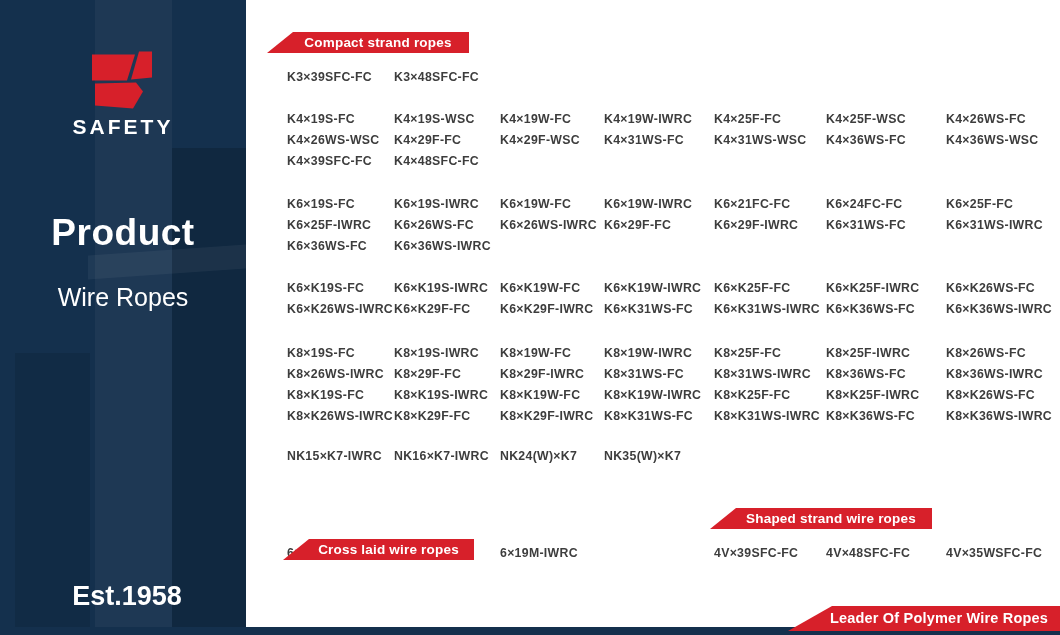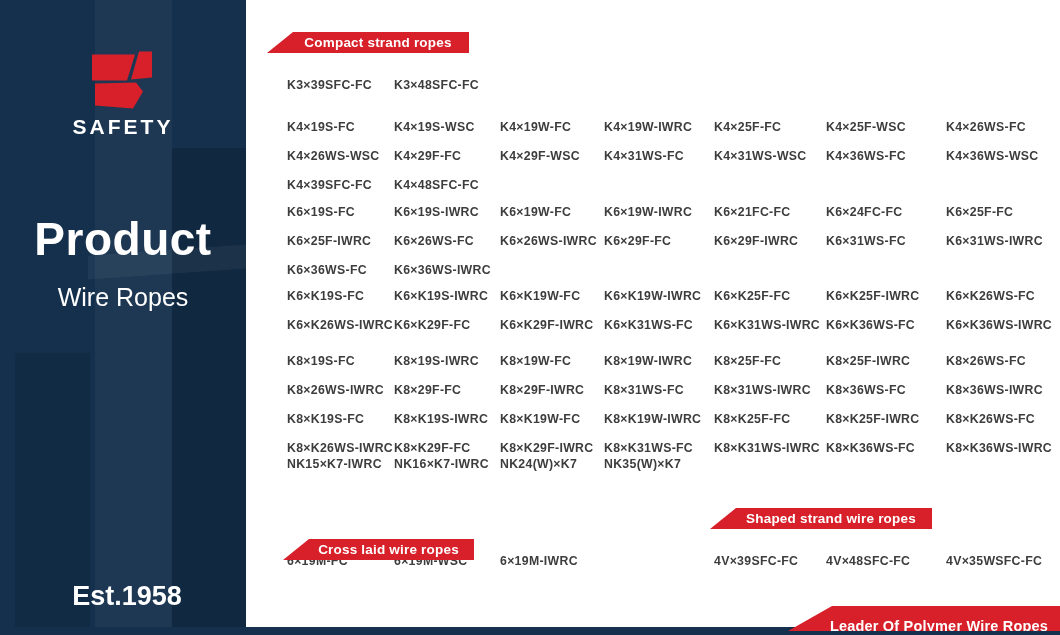--- a/index.html
+++ b/index.html
@@ -13,41 +13,41 @@
   .wm { position:absolute; }
   .wm1 { left:95px; top:0; width:77px; height:635px; background:rgba(255,255,255,0.045); }
   .wm2 { left:172px; top:148px; width:74px; height:487px; background:rgba(0,0,0,0.16); }
   .wm3 { left:15px; top:353px; width:75px; height:282px; background:rgba(0,0,0,0.10); }
   .wm4 { left:88px; top:250px; width:158px; height:24px; background:rgba(255,255,255,0.05);
          transform:skewY(-4deg); }
   .logo { position:absolute; left:92px; top:51px; width:60px; height:58px; }
   .brand { position:absolute; left:0; top:115px; width:246px; text-align:center;
            color:#ffffff; font-size:21px; font-weight:700; letter-spacing:3px; }
   .title { position:absolute; left:0; top:212px; width:246px; text-align:center;
-           color:#ffffff; font-size:46px; font-weight:800; letter-spacing:0.5px; }
+           color:#ffffff; font-size:37px; font-weight:800; letter-spacing:0.5px; }
   .subtitle { position:absolute; left:0; top:285px; width:246px; text-align:center;
               color:#ffffff; font-size:25px; font-weight:400; line-height:25.5px; }
   .est { position:absolute; left:4px; top:581px; width:246px; text-align:center;
          color:#ffffff; font-size:27px; font-weight:700; }
 
   
   .banner { position:absolute; background:#d7202a; color:#ffffff; font-weight:700;
             font-size:13.5px; height:21px; line-height:21px; text-align:center;
             letter-spacing:0.2px; clip-path:polygon(26px 0, 100% 0, 100% 100%, 0 100%);
             padding:0 10px 0 30px; z-index:3; }
   .b1 { left:267px; top:32px;  width:202px; }
   .b2 { left:283px; top:508px; width:191px;margin-top:31px; }
   .b3 { left:710px; top:508px; width:222px; }
   .b4 { left:788px; top:606px; width:272px; height:25px; line-height:25px;
         font-size:14.5px; clip-path:polygon(44px 0, 100% 0, 100% 100%, 0 100%);
-        padding:8px 6px 0 36px; z-index:4; }
+        padding:0 6px 0 36px; z-index:4; }
 
   
   .codes { position:absolute; left:287px; --cols:107px 106px 104px 110px 112px 120px 114px; }
-  .code-row { display:grid; grid-template-columns:var(--cols); height:21px; align-items:center;margin-top:8px; }
+  .code-row { display:grid; grid-template-columns:var(--cols); height:21px; align-items:center; }
   .code-cell { color:#3d3d3d; font-size:12.3px; font-weight:700; letter-spacing:0.3px;
                white-space:nowrap; }
   .g-k3    { top:66px; }
   .g-k4    { top:108px; }
   .g-k6    { top:193px; }
   .g-k6k   { top:277px; }
   .g-k8    { top:342px; }
   .g-nk    { top:445px; }
   .g-cross { top:542px; }
   .g-shaped{ top:542px; left:714px; --cols:112px 120px 114px; }

